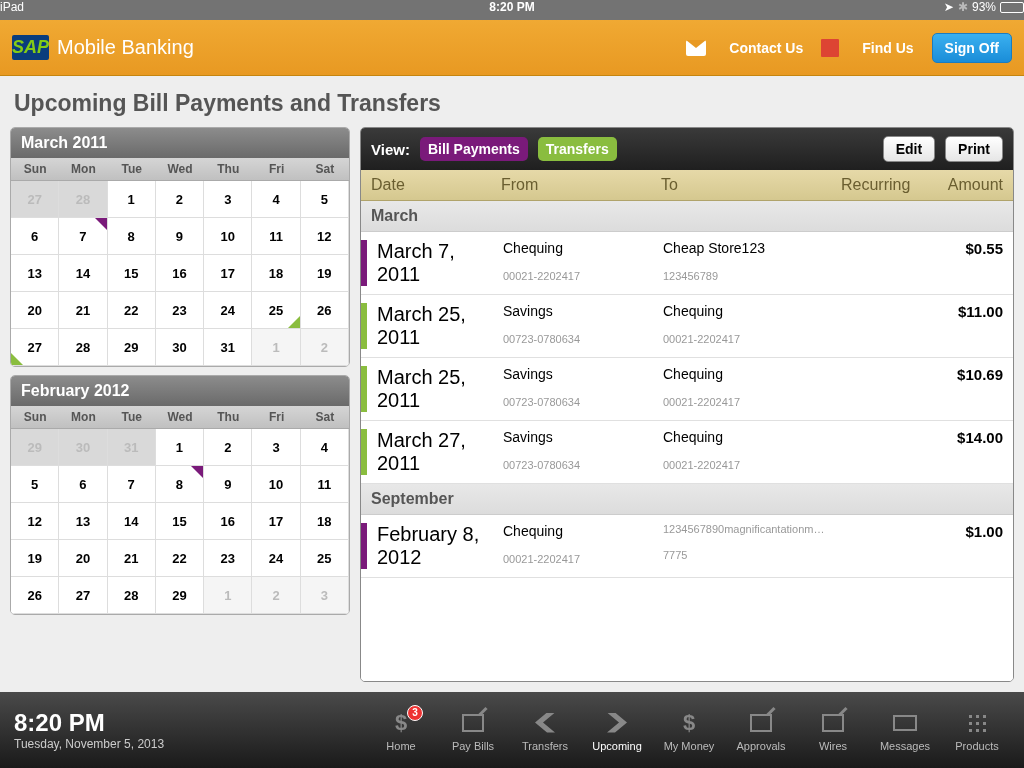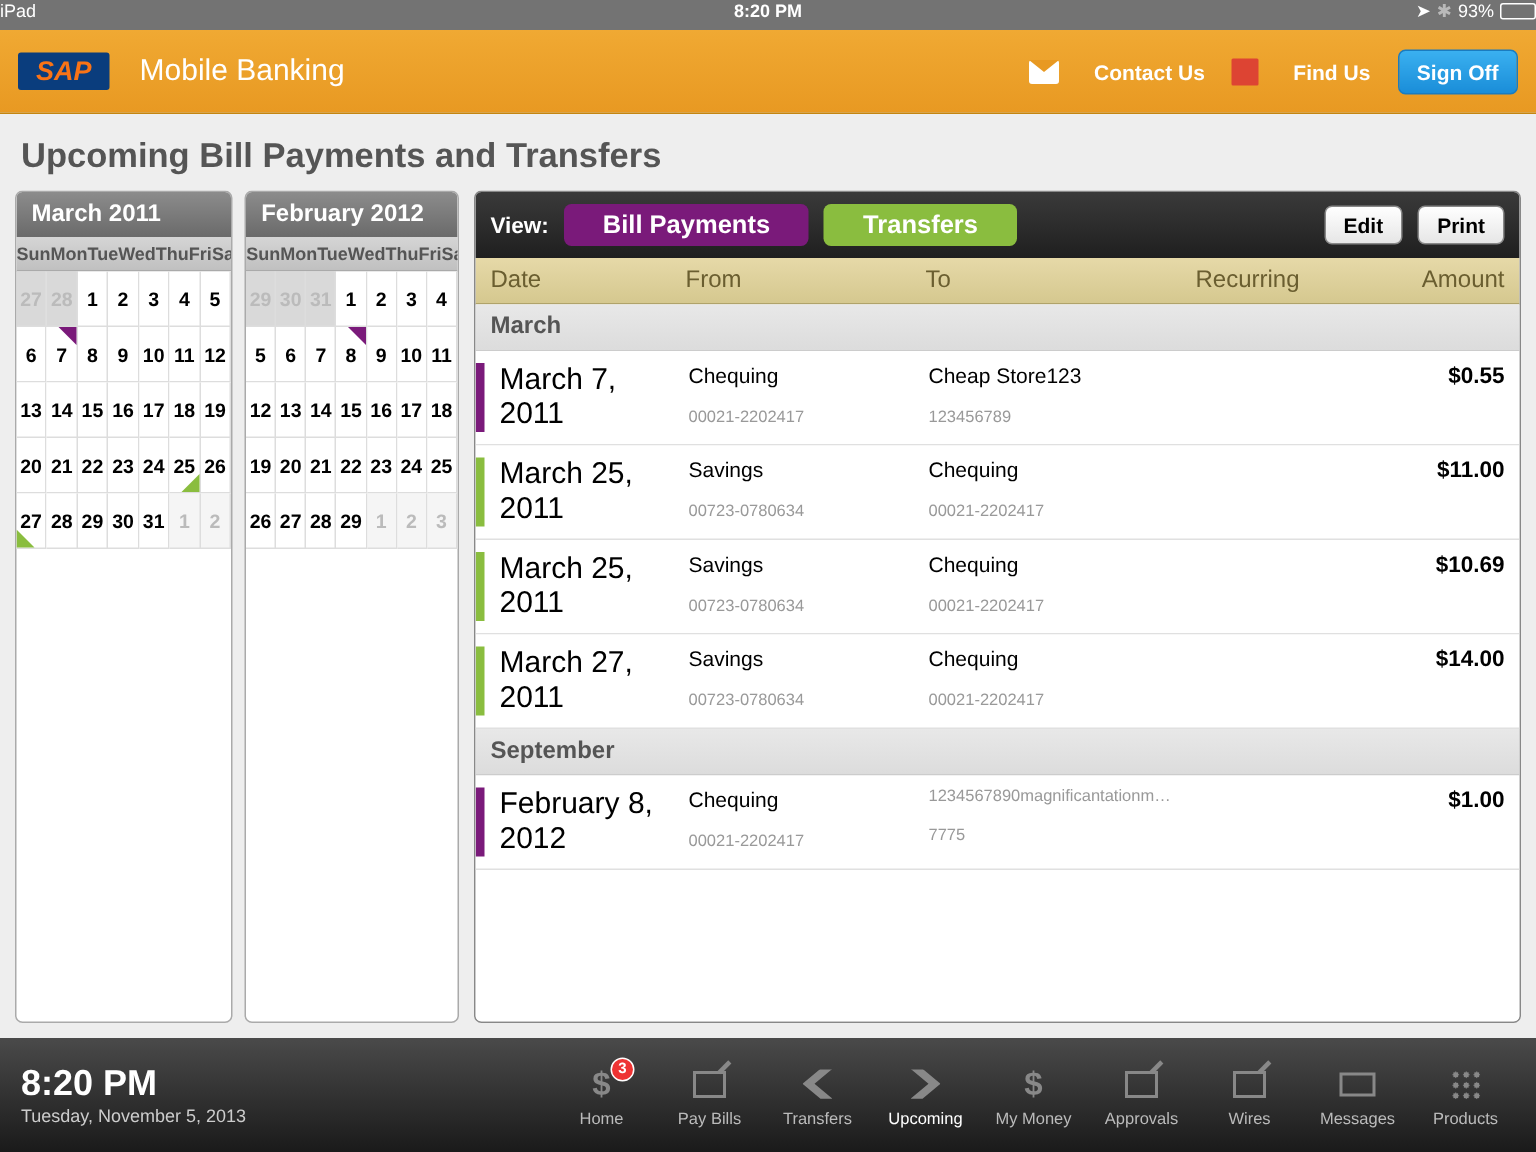--- a/index.html
+++ b/index.html
@@ -5,47 +5,47 @@
 *{margin:0;padding:0;box-sizing:border-box;font-family:Helvetica,Arial,sans-serif}
 body{width:1024px;height:768px;background:#eee;overflow:hidden;position:relative}
 .status-bar{height:20px;background:#737373;color:#fff;display:flex;align-items:flex-start;padding:0 0;font-size:12px}
 .status-left{flex:1}
 .status-center{flex:1;text-align:center;font-weight:bold}
 .status-right{flex:1;text-align:right;display:flex;justify-content:flex-end;align-items:center;gap:4px}
 .battery{display:inline-block;width:24px;height:11px;border:1px solid #fff;border-radius:2px;position:relative}
 .battery::after{content:"";position:absolute;right:-3px;top:3px;width:2px;height:5px;background:#fff}
 .battery-fill{height:100%;width:93%;background:#fff}
 .header{height:56px;background:linear-gradient(#f0a933,#e89922);display:flex;align-items:center;padding:0 12px;border-bottom:1px solid #c5850f}
-.logo{background:#0a3d7d;color:#f97316;font-weight:bold;font-style:italic;padding:2px 12px;border-radius:2px;font-size:18px;margin-right:20px}
+.logo{background:#0a3d7d;color:#84cc16;font-weight:bold;font-style:italic;padding:2px 0;border-radius:2px;font-size:18px;margin-right:8px}
 .app-title{color:#fff;font-size:20px}
 .header-spacer{flex:1}
 .header-link{color:#fff;font-size:14px;margin-left:18px;display:flex;align-items:center;gap:23px;font-weight:bold}
 .icon-box{width:20px;height:16px;background:#fff;border-radius:2px;position:relative}
 .icon-box.mail::after{content:"";position:absolute;top:0;left:0;right:0;height:0;border-left:10px solid transparent;border-right:10px solid transparent;border-top:8px solid #e89922}
 .icon-box.find{background:#d43;width:18px;height:18px;border-radius:1px}
 .sign-off{background:linear-gradient(#3ab0f0,#1a8dd8);color:#fff;border:1px solid #1a7cc0;padding:6px 12px;border-radius:5px;font-weight:bold;font-size:14px;margin-left:18px}
 .content{height:616px;display:flex;flex-direction:column}
 .page-title{font-size:23px;color:#555;font-weight:bold;padding:14px 14px 10px}
 .main-area{display:flex;flex:1;padding:0 10px 10px;gap:10px;overflow:hidden}
-.calendars{width:296px;display:flex;flex-direction:row;gap:8px}
+.calendars{width:340px;display:flex;flex-direction:column;gap:8px}
 .calendar{border:1px solid #aaa;border-radius:5px;overflow:hidden;background:#fff}
 .cal-header{background:linear-gradient(#8c8c8c,#6a6a6a);color:#fff;padding:6px 10px;font-size:16px;font-weight:bold}
 .cal-dow{display:flex;background:linear-gradient(#d5d5d5,#c0c0c0);border-bottom:1px solid #aaa}
 .cal-dow div{flex:1;text-align:center;padding:4px 0;font-size:12px;color:#555;font-weight:bold}
 .cal-grid{display:flex;flex-wrap:wrap}
 .cal-cell{width:14.285%;height:37px;display:flex;align-items:center;justify-content:center;font-size:13px;font-weight:bold;border-right:1px solid #ddd;border-bottom:1px solid #ddd;position:relative;background:#fff}
 .cal-cell.dim{color:#bbb;background:#f5f5f5}
 .cal-cell.sel{background:#d9d9d9}
 .marker-tr{position:absolute;top:0;right:0;border-style:solid;border-width:0 12px 12px 0;border-color:transparent #7a1a7a transparent transparent}
 .marker-bl{position:absolute;bottom:0;left:0;border-style:solid;border-width:12px 0 0 12px;border-color:transparent transparent transparent #8abd3f}
 .marker-br{position:absolute;bottom:0;right:0;border-style:solid;border-width:0 0 12px 12px;border-color:transparent transparent #8abd3f transparent}
 .list-panel{flex:1;display:flex;flex-direction:column;border-radius:5px;overflow:hidden;border:1px solid #888}
 .list-header{background:linear-gradient(#3a3a3a,#1f1f1f);padding:8px 10px;display:flex;align-items:center;gap:10px}
 .list-header .view-label{color:#fff;font-weight:bold;font-size:15px}
-.pill{border-radius:5px;padding:4px 26px;color:#fff;font-size:17px;font-weight:bold}
+.pill{border-radius:5px;padding:4px 8px;color:#fff;font-size:14px;font-weight:bold}
 .pill.purple{background:#7a1a7a}
 .pill.green{background:#8abd3f}
 .btn-white{background:linear-gradient(#fff,#e6e6e6);border:1px solid #888;border-radius:5px;padding:4px 12px;font-size:14px;font-weight:bold}
 .columns{display:flex;background:linear-gradient(#e6d9a8,#d5c88f);border-bottom:1px solid #b0a36a;padding:6px 10px;font-size:16px;color:#6a5e30;font-weight:normal}
 .col-date{width:130px}
 .col-from{width:160px}
 .col-to{width:180px}
 .col-rec{flex:1}
 .col-amt{width:80px;text-align:right}
 .section-header{background:linear-gradient(#e8e8e8,#dcdcdc);padding:6px 10px;font-size:16px;font-weight:bold;color:#555;border-bottom:1px solid #ccc}

